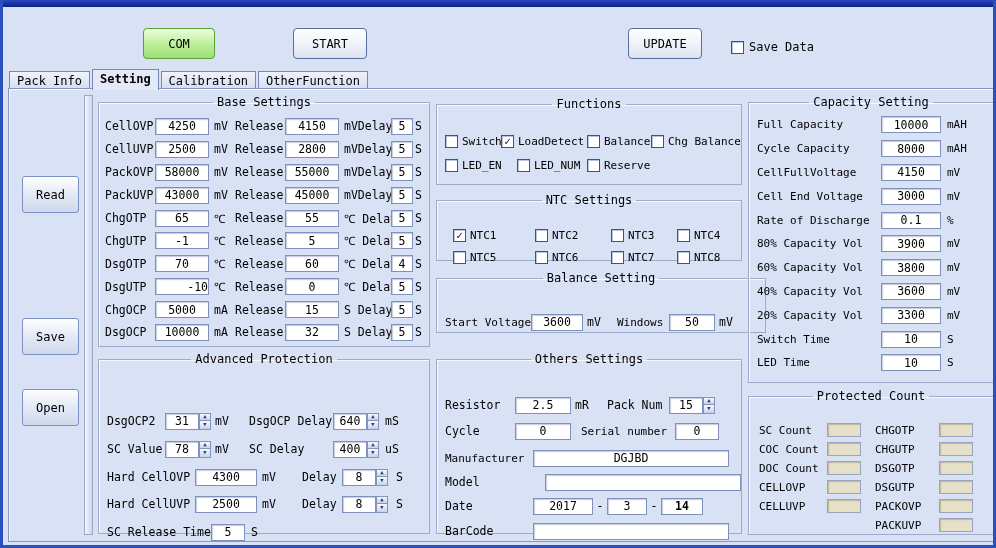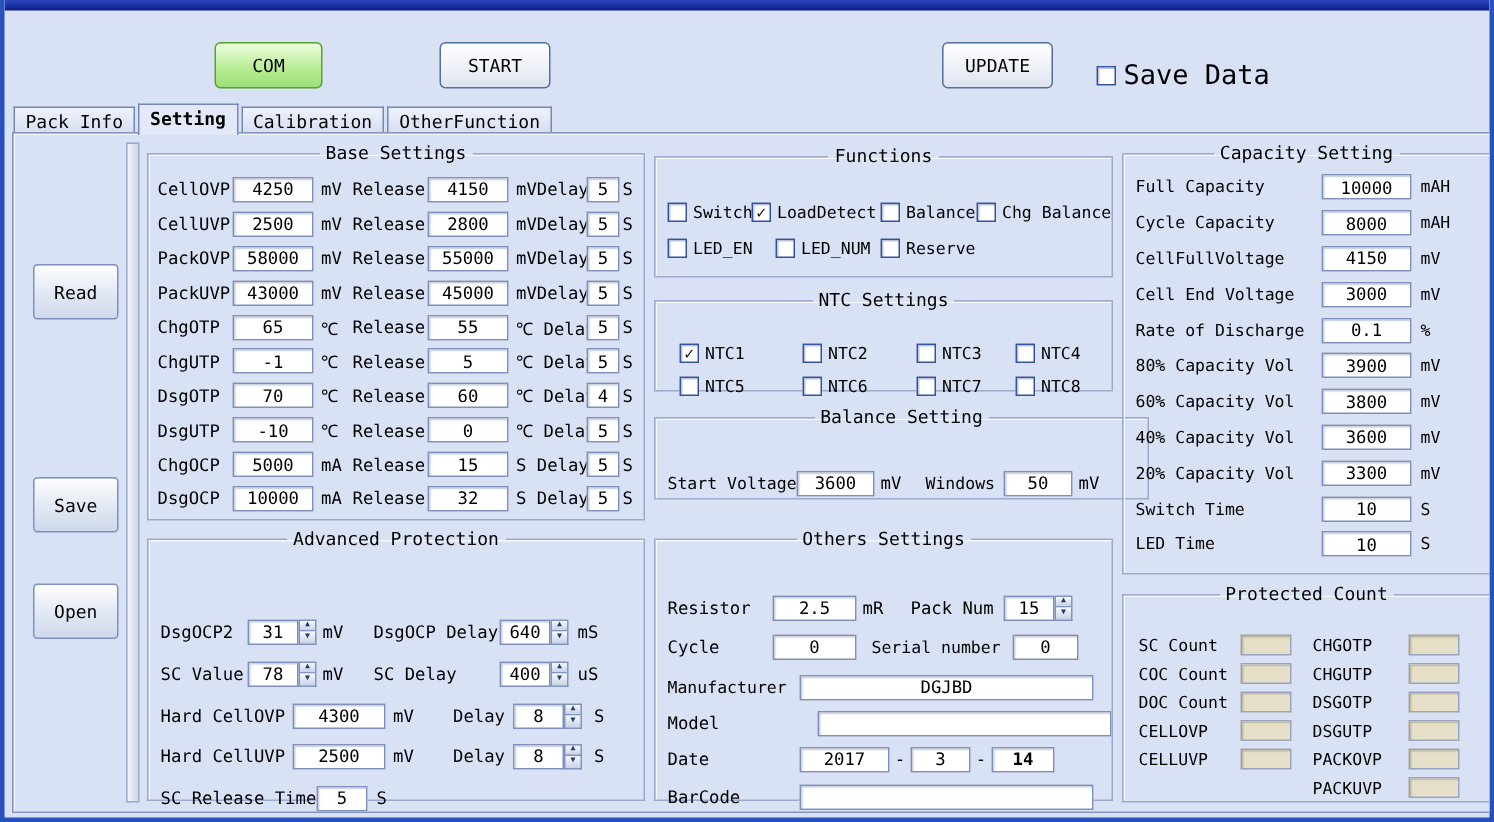--- a/index.html
+++ b/index.html
@@ -10,21 +10,21 @@
   .titlebar { position:absolute; left:0; top:0; width:100%; height:7px;
               background:linear-gradient(180deg,#2b48c0,var(--titlebar,#0c1f86)); }
 
   
   .btn { position:absolute; height:31px; border-radius:4px; font:inherit; font-size:12px; cursor:pointer;
          border:1px solid #54709c; background:linear-gradient(#ffffff,#eef1f8 55%,#dde3f0); }
   .btn-com   { left:140px; top:28px; width:72px; border:1px solid #58a132;
                background:linear-gradient(#ecffdd,var(--com-button-bg,#b7ec92) 60%,#9cdf78); }
   .btn-start { left:290px; top:28px; width:74px; }
   .btn-update{ left:594px; top:28px; width:74px;margin-left:31px; }
-  .savedata  { position:absolute; left:728px; top:40px; display:flex; gap:5px; align-items:center; font-size:18px; cursor:pointer; }
+  .savedata  { position:absolute; left:728px; top:40px; display:flex; gap:5px; align-items:center; font-size:12px; cursor:pointer; }
 
   
   .cb { width:13px; height:13px; flex:0 0 13px; background:#fff; border:1px solid #33539c;
         box-shadow: inset 1px 1px 0 #b9c4e0; font-size:11px; line-height:11px; text-align:center;
         color:#111; font-weight:bold; }
   .cb-item { position:absolute; display:flex; align-items:center; gap:4px; font-size:11px;
              cursor:pointer; white-space:nowrap; }
 
   
   .tabs { position:absolute; left:6px; top:69px; height:21px; display:flex; align-items:flex-end; }
@@ -191,21 +191,21 @@
             <input class="fld" type="text" value="70" style="width: 54px;">
             <span class="c-unit">℃</span>
             <span class="c-rel">Release</span>
             <input class="fld" type="text" value="60" style="width: 54px;">
             <span class="c-unit2">℃ Delay</span>
             <input class="fld" type="text" value="4" style="width: 22px;">
             <span class="c-suf">S</span>
           </div>
           <div class="bs-row">
             <span class="c-lbl">DsgUTP</span>
-            <input class="fld" type="text" value="-10" style="width: 54px;">
+            <input class="fld" type="text" value="-10" style="width: 54px; text-align: right;">
             <span class="c-unit">℃</span>
             <span class="c-rel">Release</span>
             <input class="fld" type="text" value="0" style="width: 54px;">
             <span class="c-unit2">℃ Delay</span>
             <input class="fld" type="text" value="5" style="width: 22px;">
             <span class="c-suf">S</span>
           </div>
           <div class="bs-row">
             <span class="c-lbl">ChgOCP</span>
             <input class="fld" type="text" value="5000" style="width: 54px;">

